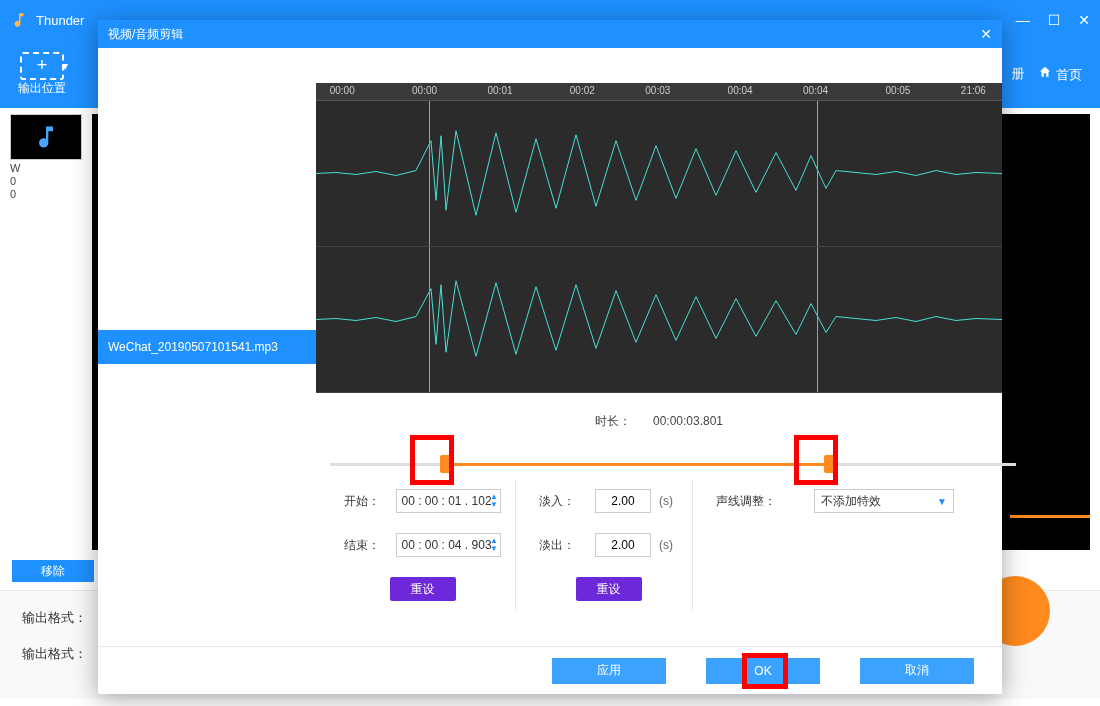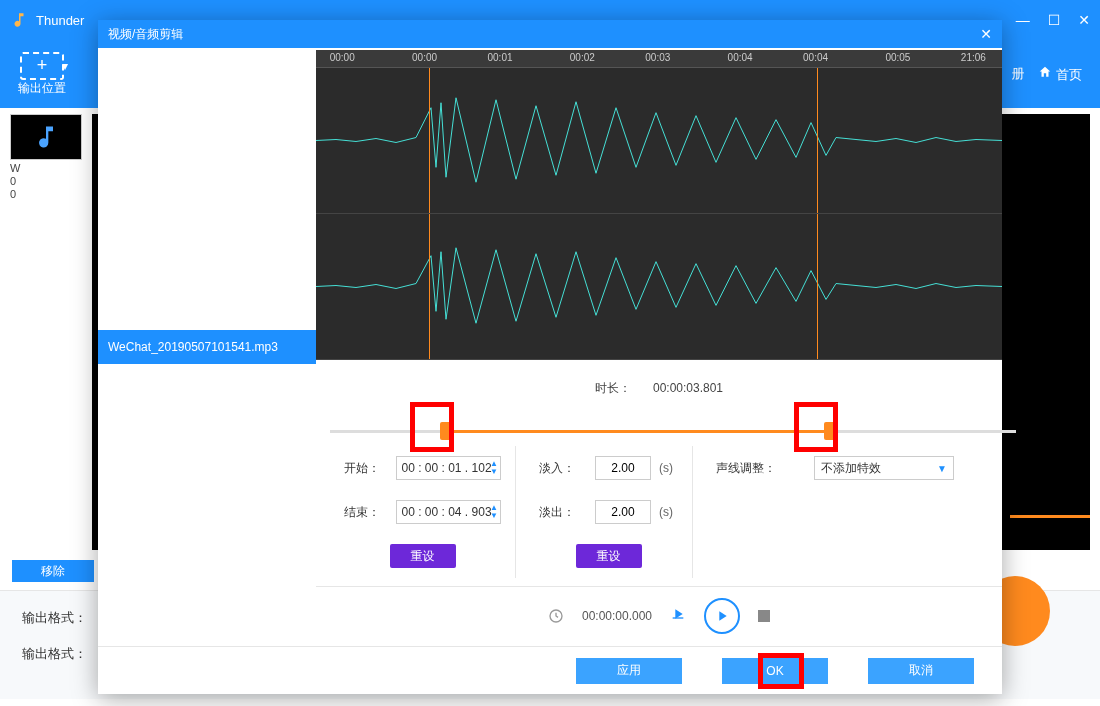--- a/index.html
+++ b/index.html
@@ -87,21 +87,21 @@
 .selectbox .tri { position: absolute; right: 6px; color: #1e90ff; font-size: 10px; }
 
 .play-row { border-top: 1px solid #e6e6e6; margin-top: 8px; height: 58px; display: flex; align-items: center; justify-content: center; gap: 18px; font-size: 12px; color: #555; }
 .play-btn { width: 36px; height: 36px; border: 2px solid #1e90ff; border-radius: 50%; display: flex; align-items: center; justify-content: center; cursor: pointer; }
 .play-btn svg { fill: #1e90ff; }
 .stop-btn { width: 12px; height: 12px; background: #888; cursor: pointer; }
 .skip-btn { cursor: pointer; }
 .play-icon-small { width: 16px; height: 16px; fill: #1e90ff; }
 
 .modal-footer { height: 48px; border-top: 1px solid #e6e6e6; display: flex; align-items: center; justify-content: flex-end; gap: 40px; padding: 0 28px; }
-.footer-btn { width: 106px; height: 26px; background: #3ba3ff; color: #fff; border: none; font-size: 12px; cursor: pointer; }
+.footer-btn { width: 114px; height: 26px; background: #3ba3ff; color: #fff; border: none; font-size: 12px; cursor: pointer; }
 .ok-highlight { position: absolute; border: 5px solid #ff0000; }
 </style>
 </head>
 <body>
 
 <div class="main-window">
   <div class="titlebar">
     <svg class="logo" viewBox="0 0 24 24">
         <path fill="#ffb64a" d="M12 3v10.55A4 4 0 1 0 14 17V7h4V3h-6z"></path>
       </svg>
@@ -260,39 +260,20 @@
             <div class="ctrl-row">
               <span style="width:90px">声线调整：</span>
               <div class="selectbox">
                 <span>不添加特效</span>
                 <span class="tri">▼</span>
               </div>
             </div>
           </div>
         </div>
 
-        <div class="play-row">
-          <svg width="16" height="16" viewBox="0 0 24 24" fill="none" stroke="#999" stroke-width="2">
-              <circle cx="12" cy="12" r="9"></circle>
-              <path d="M12 7v5l3 2"></path>
-            </svg>
-          <span>00:00:00.000</span>
-          <span class="skip-btn">
-            <svg class="play-icon-small" viewBox="0 0 24 24">
-                <path d="M8 5v14l11-7z"></path>
-                <rect x="4" y="17" width="16" height="2"></rect>
-              </svg>
-          </span>
-          <div class="play-btn">
-            <svg width="16" height="16" viewBox="0 0 24 24">
-                <path d="M8 5v14l11-7z"></path>
-              </svg>
-          </div>
-          <div class="stop-btn"></div>
-        </div>
 
       </div>
     </div>
     <div class="modal-footer">
       <button class="footer-btn">应用</button>
       <div style="position:relative">
         <button class="footer-btn">OK</button>
         <div class="ok-highlight" style="left:36px; top:-5px; width:46px; height:36px;"></div>
       </div>
       <button class="footer-btn">取消</button>

